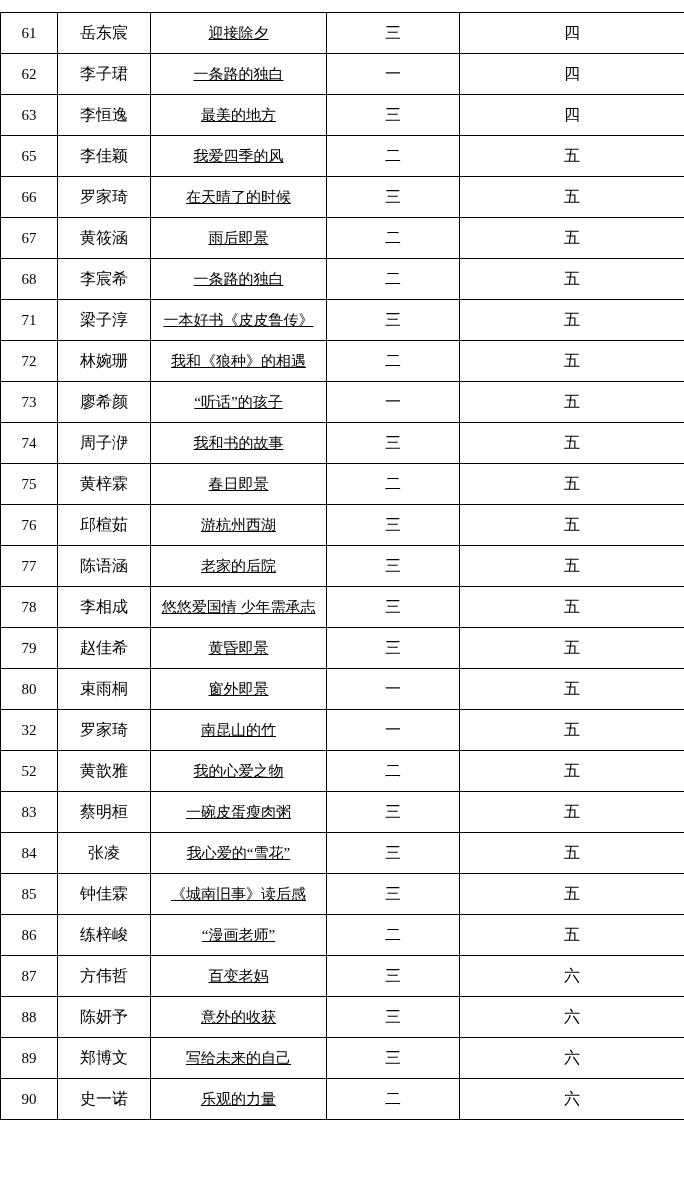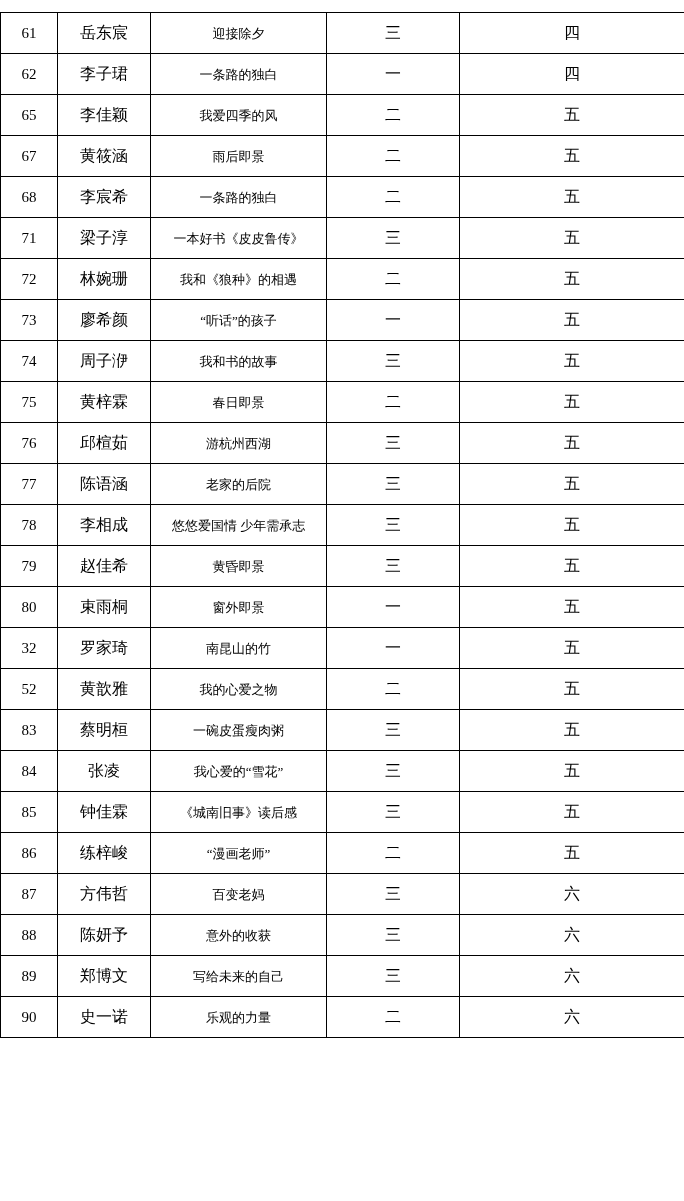--- a/index.html
+++ b/index.html
@@ -26,21 +26,22 @@
     height: 40px;
     padding: 0 2px;
     text-align: center;
     vertical-align: middle;
     font-size: 16px;
     line-height: 1;
     white-space: nowrap;
     overflow: hidden;
   }
   table.grade-table td.cell-title {
-    font-size: 13px;
+    font-size: 15px;
+    text-decoration: underline;
   }
   table.grade-table td.cell-number {
     font-size: 15px;
   }
 </style>
 </head>
 <body>
 
 <div class="page">
   <table class="grade-table">
@@ -60,24 +61,38 @@
           <td class="cell-grade">四</td>
         </tr>
         <tr>
           <td class="cell-number">62</td>
           <td class="cell-name">李子珺</td>
           <td class="cell-title">一条路的独白</td>
           <td class="cell-award">一</td>
           <td class="cell-grade">四</td>
         </tr>
         <tr>
+          <td class="cell-number">63</td>
+          <td class="cell-name">李恒逸</td>
+          <td class="cell-title">最美的地方</td>
+          <td class="cell-award">三</td>
+          <td class="cell-grade">四</td>
+        </tr>
+        <tr>
           <td class="cell-number">65</td>
           <td class="cell-name">李佳颖</td>
           <td class="cell-title">我爱四季的风</td>
           <td class="cell-award">二</td>
+          <td class="cell-grade">五</td>
+        </tr>
+        <tr>
+          <td class="cell-number">66</td>
+          <td class="cell-name">罗家琦</td>
+          <td class="cell-title">在天晴了的时候</td>
+          <td class="cell-award">三</td>
           <td class="cell-grade">五</td>
         </tr>
         <tr>
           <td class="cell-number">67</td>
           <td class="cell-name">黄筱涵</td>
           <td class="cell-title">雨后即景</td>
           <td class="cell-award">二</td>
           <td class="cell-grade">五</td>
         </tr>
         <tr>

